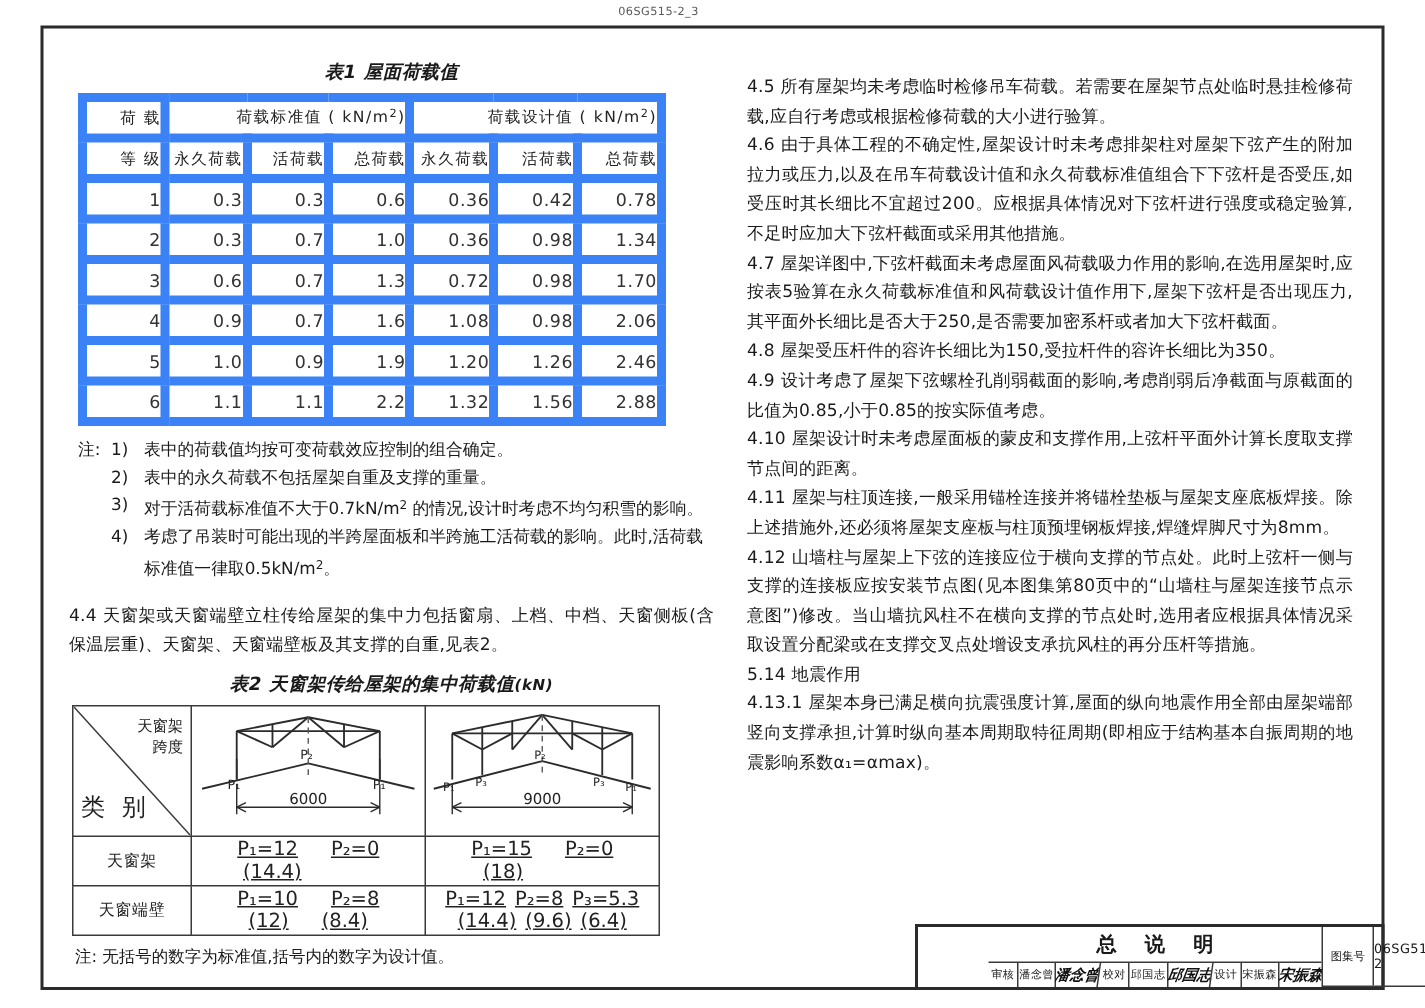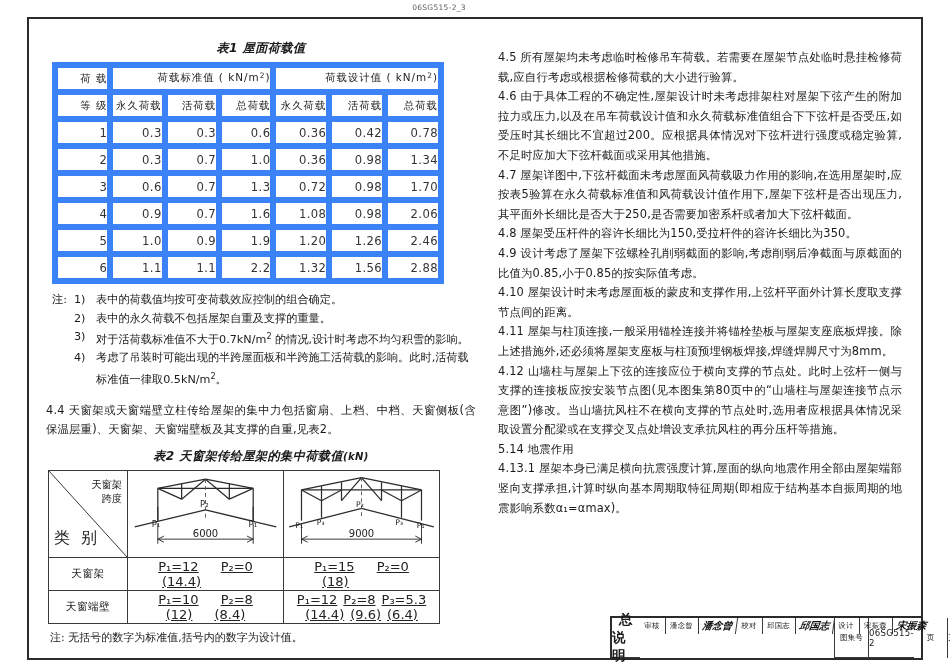--- a/index.html
+++ b/index.html
@@ -147,21 +147,21 @@
 
   
   .titleblock {
     position: absolute;
     left: 610px; top: 616px;
     width: 313px; height: 44px;
     border: 2px solid #2b2b2b;
     box-sizing: border-box;
     display: flex;
   }
-  .tb-left { width: 222px; display: flex; flex-direction: row; }
+  .tb-left { width: 222px; display: flex; flex-direction: column; padding-left: 47px; }
   .tb-title {
     flex: 1 1 auto;
     border-bottom: 1px solid #3a3a3a;
     display: flex; align-items: center; justify-content: center;
     font-size: 13.5px; font-weight: bold; letter-spacing: 7px;
     text-indent: 7px;
   }
   .tb-sign {
     height: 16px;
     display: flex;

